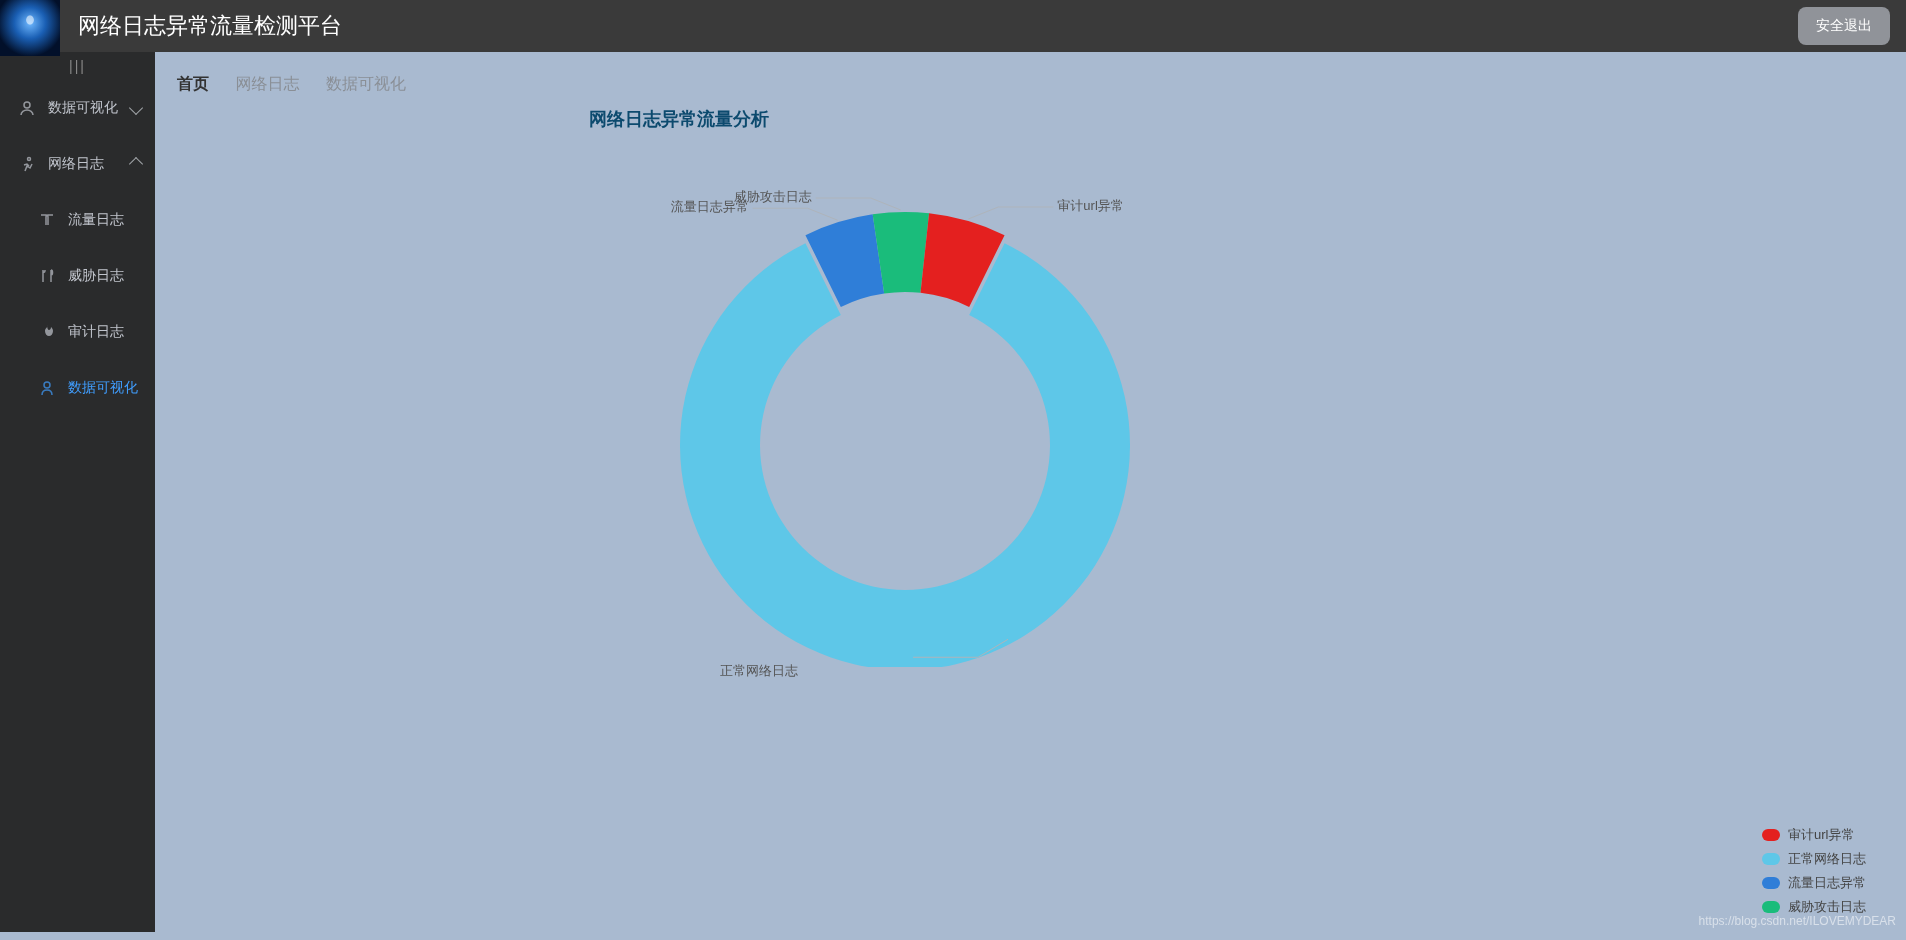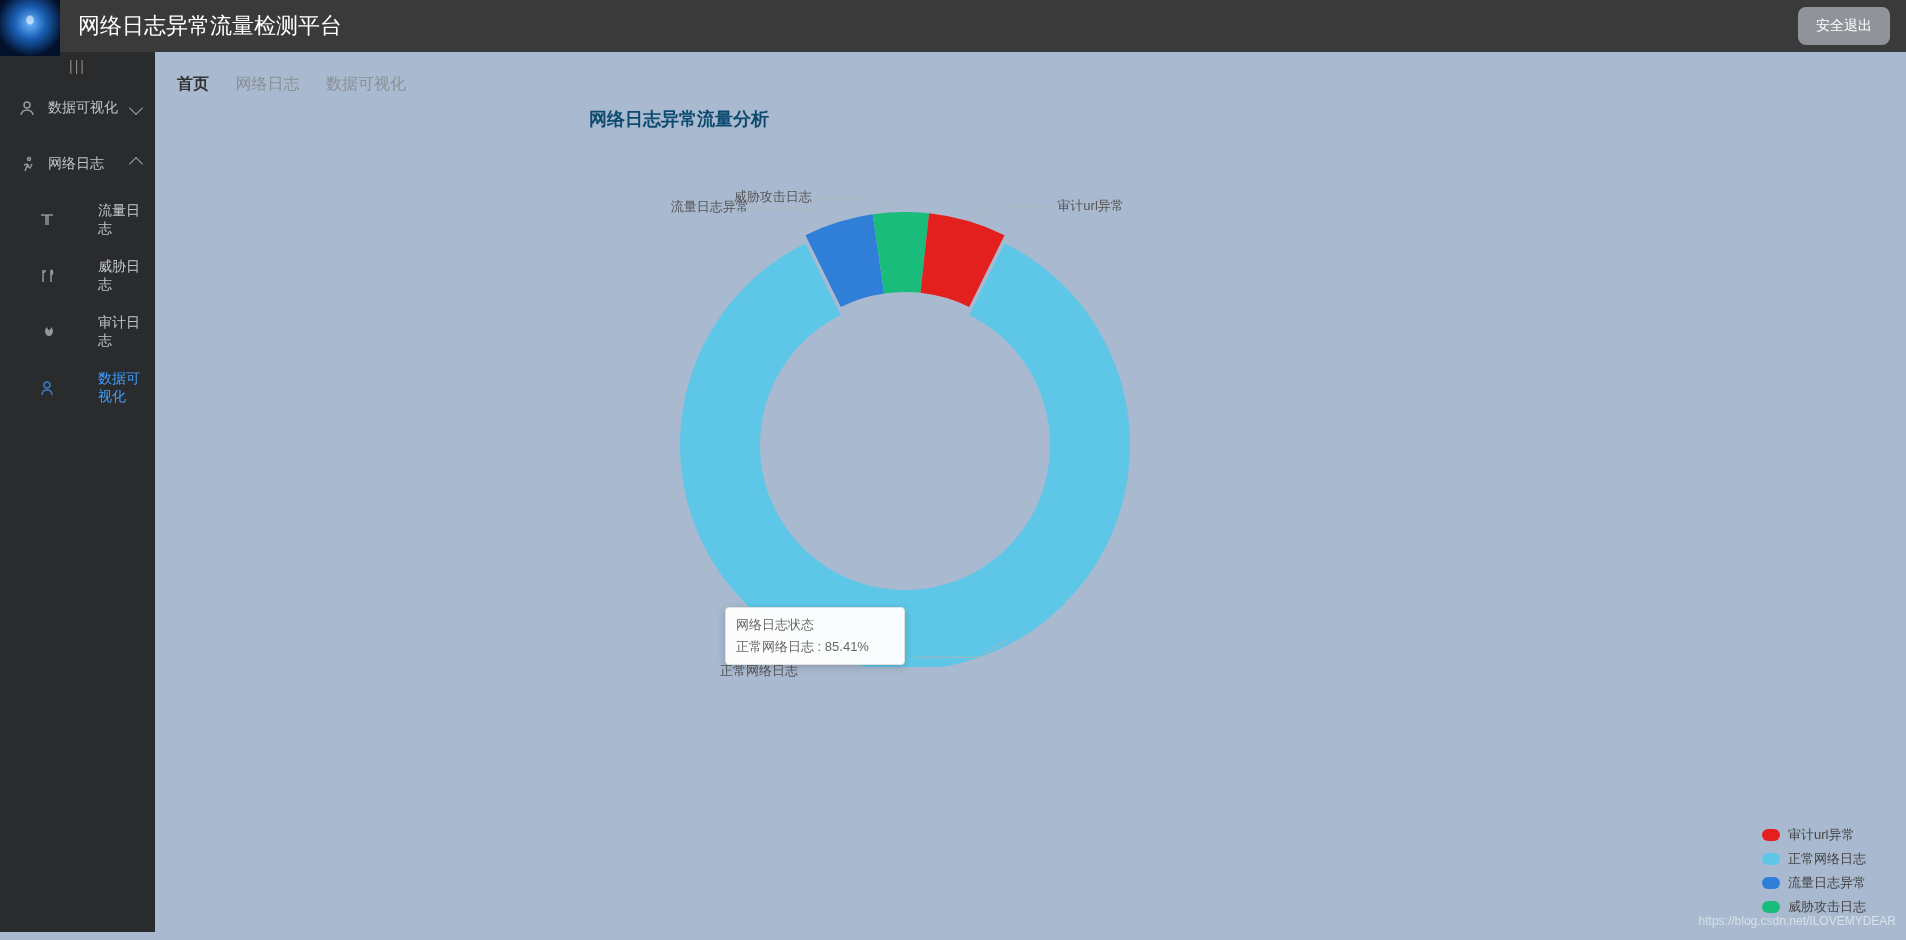--- a/index.html
+++ b/index.html
@@ -31,21 +31,21 @@
 
 .sidebar { width: 155px; background: #2a2b2c; color: #b8b8b8; font-size: 14px; }
 .sidebar .toggle {
   height: 28px; display: flex; align-items: center; justify-content: center;
   color: #888; letter-spacing: 2px; font-size: 14px;
 }
 .nav-item {
   display: flex; align-items: center; height: 56px;
   padding: 0 10px 0 18px; cursor: pointer; color: #c0c4cc;
 }
-.nav-item.sub { padding-left: 38px; gap: 30px; }
+.nav-item.sub { padding-left: 38px; }
 .nav-item.active { color: #409eff; }
 .nav-item .ico { width: 18px; height: 18px; margin-right: 12px; display: inline-flex; align-items: center; justify-content: center; opacity: .7; }
 .nav-item .lbl { flex: 1; }
 .nav-item .chev { width: 10px; height: 10px; border-right: 1.5px solid #a0a4a8; border-bottom: 1.5px solid #a0a4a8; transform: rotate(45deg); margin-right: 4px; }
 .nav-item .chev.up { transform: rotate(-135deg); }
 
 
 .main { flex: 1; position: relative; }
 .breadcrumb {
   position: absolute; top: 22px; left: 22px; font-size: 16px; color: #8a8f96;
@@ -180,24 +180,20 @@
           <polyline points="745.7927058790167,158.03899304907125 715.7927058790167,146.03899304907125 660.7927058790167,146.03899304907125" fill="none" stroke="#aeb4bb" stroke-width="1"></polyline>
           <polyline points="813.3309810709051,167.01333335133393 843.3309810709051,155.01333335133393 898.3309810709051,155.01333335133393" fill="none" stroke="#aeb4bb" stroke-width="1"></polyline>
         </svg>
       <div id="leaders-txt">
           <div class="leader" style="left: 565px; top: 610px;">正常网络日志</div>
           <div class="leader" style="left: 593.64px; top: 146.225px; transform: translateX(-100%);">流量日志异常</div>
           <div class="leader" style="left: 656.793px; top: 136.039px; transform: translateX(-100%);">威胁攻击日志</div>
           <div class="leader" style="left: 902.331px; top: 145.013px;">审计url异常</div>
         </div>
 
-      <div class="tooltip">
-        <div>网络日志状态</div>
-        <div class="line2">正常网络日志 : 85.41%</div>
-      </div>
 
       <div class="legend" id="legend-root">
           <div class="legend-item">
             <span class="legend-dot" style="background:#e4201f"></span>
             <span>审计url异常</span>
           </div>
           <div class="legend-item">
             <span class="legend-dot" style="background:#5ec7e8"></span>
             <span>正常网络日志</span>
           </div>

